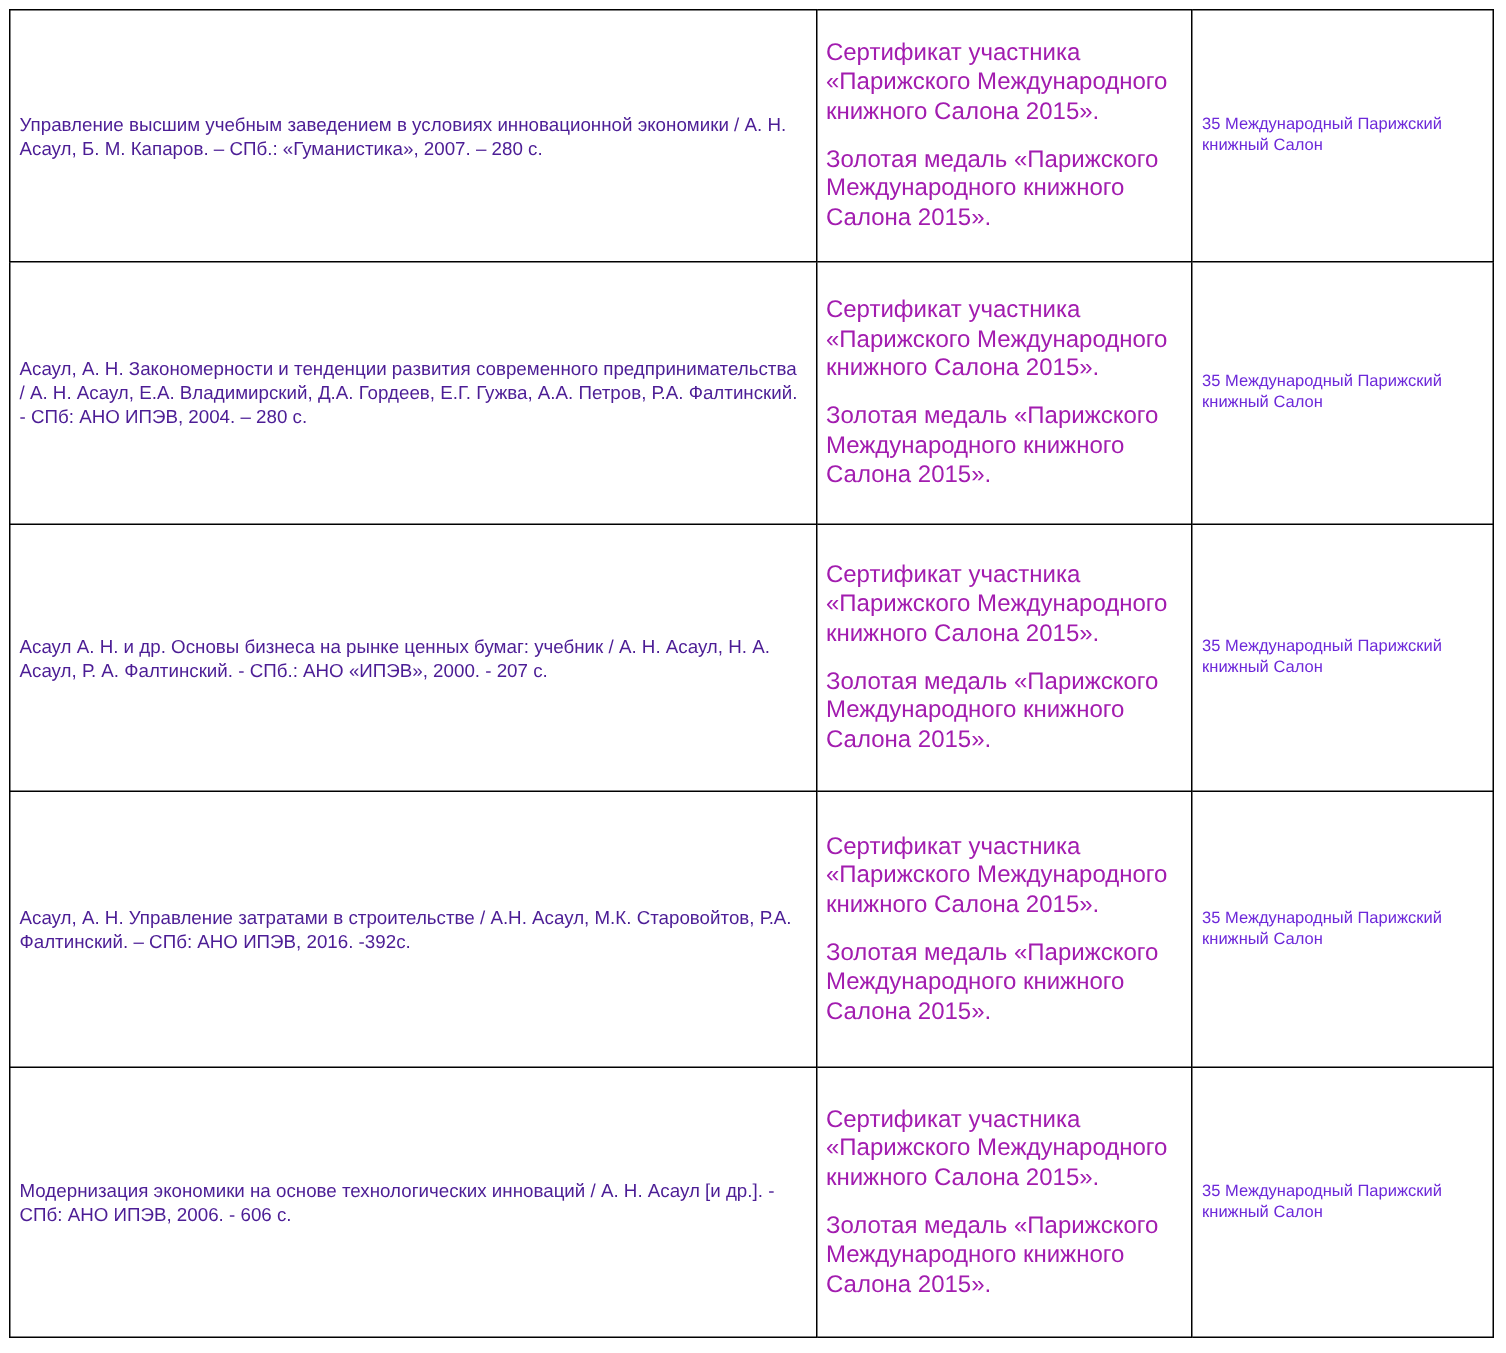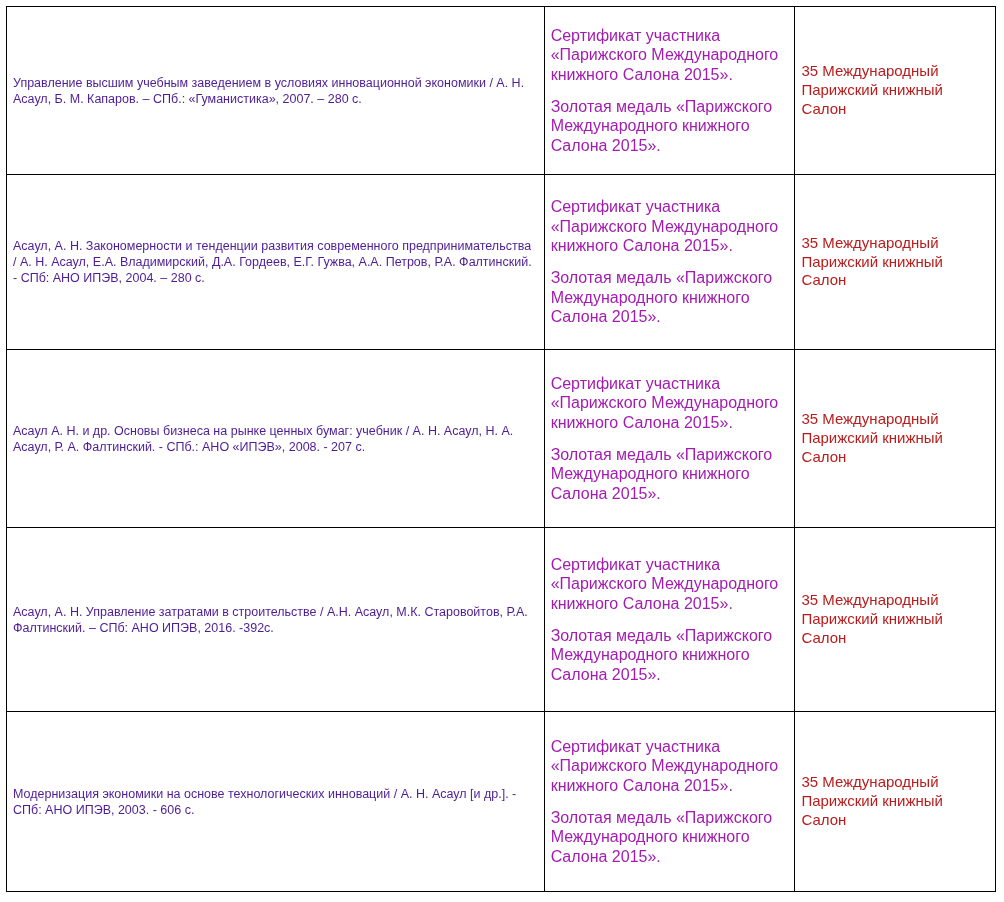--- a/index.html
+++ b/index.html
@@ -38,23 +38,23 @@
     line-height: 1.22;
     color: #a21caf;
   }
   .cell-award p {
     margin: 0 0 12px 0;
   }
   .cell-award p:last-child {
     margin-bottom: 0;
   }
   .cell-event {
-    font-size: 15px;
+    font-size: 11px;
     line-height: 1.25;
-    color: #b91c1c;
+    color: #6d28d9;
   }
   .r0 { height: 168px; }
   .r1 { height: 175px; }
   .r2 { height: 178px; }
   .r3 { height: 184px; }
   .r4 { height: 180px; }
 </style>
 </head>
 <body>
 
@@ -75,37 +75,37 @@
     </tr>
     <tr class="r1">
       <td class="cell-title">Асаул, А. Н. Закономерности и тенденции развития современного предпринимательства / А. Н. Асаул, Е.А. Владимирский, Д.А. Гордеев, Е.Г. Гужва, А.А. Петров, Р.А. Фалтинский. - СПб: АНО ИПЭВ, 2004. – 280 с.</td>
       <td class="cell-award">
         <p>Сертификат участника «Парижского Международного книжного Салона 2015».</p>
         <p>Золотая медаль «Парижского Международного книжного Салона 2015».</p>
       </td>
       <td class="cell-event">35 Международный Парижский книжный Салон</td>
     </tr>
     <tr class="r2">
-      <td class="cell-title">Асаул А. Н. и др. Основы бизнеса на рынке ценных бумаг: учебник / А. Н. Асаул, Н. А. Асаул, Р. А. Фалтинский. - СПб.: АНО «ИПЭВ», 2008. - 207 с.</td>
+      <td class="cell-title">Асаул А. Н. и др. Основы бизнеса на рынке ценных бумаг: учебник / А. Н. Асаул, Н. А. Асаул, Р. А. Фалтинский. - СПб.: АНО «ИПЭВ», 2000. - 207 с.</td>
       <td class="cell-award">
         <p>Сертификат участника «Парижского Международного книжного Салона 2015».</p>
         <p>Золотая медаль «Парижского Международного книжного Салона 2015».</p>
       </td>
       <td class="cell-event">35 Международный Парижский книжный Салон</td>
     </tr>
     <tr class="r3">
       <td class="cell-title">Асаул, А. Н. Управление затратами в строительстве / А.Н. Асаул, М.К. Старовойтов, Р.А. Фалтинский. – СПб: АНО ИПЭВ, 2016. -392с.</td>
       <td class="cell-award">
         <p>Сертификат участника «Парижского Международного книжного Салона 2015».</p>
         <p>Золотая медаль «Парижского Международного книжного Салона 2015».</p>
       </td>
       <td class="cell-event">35 Международный Парижский книжный Салон</td>
     </tr>
     <tr class="r4">
-      <td class="cell-title">Модернизация экономики на основе технологических инноваций / А. Н. Асаул [и др.]. - СПб: АНО ИПЭВ, 2003. - 606 с.</td>
+      <td class="cell-title">Модернизация экономики на основе технологических инноваций / А. Н. Асаул [и др.]. - СПб: АНО ИПЭВ, 2006. - 606 с.</td>
       <td class="cell-award">
         <p>Сертификат участника «Парижского Международного книжного Салона 2015».</p>
         <p>Золотая медаль «Парижского Международного книжного Салона 2015».</p>
       </td>
       <td class="cell-event">35 Международный Парижский книжный Салон</td>
     </tr>
   </tbody>
 </table>
 
 </body></html>

